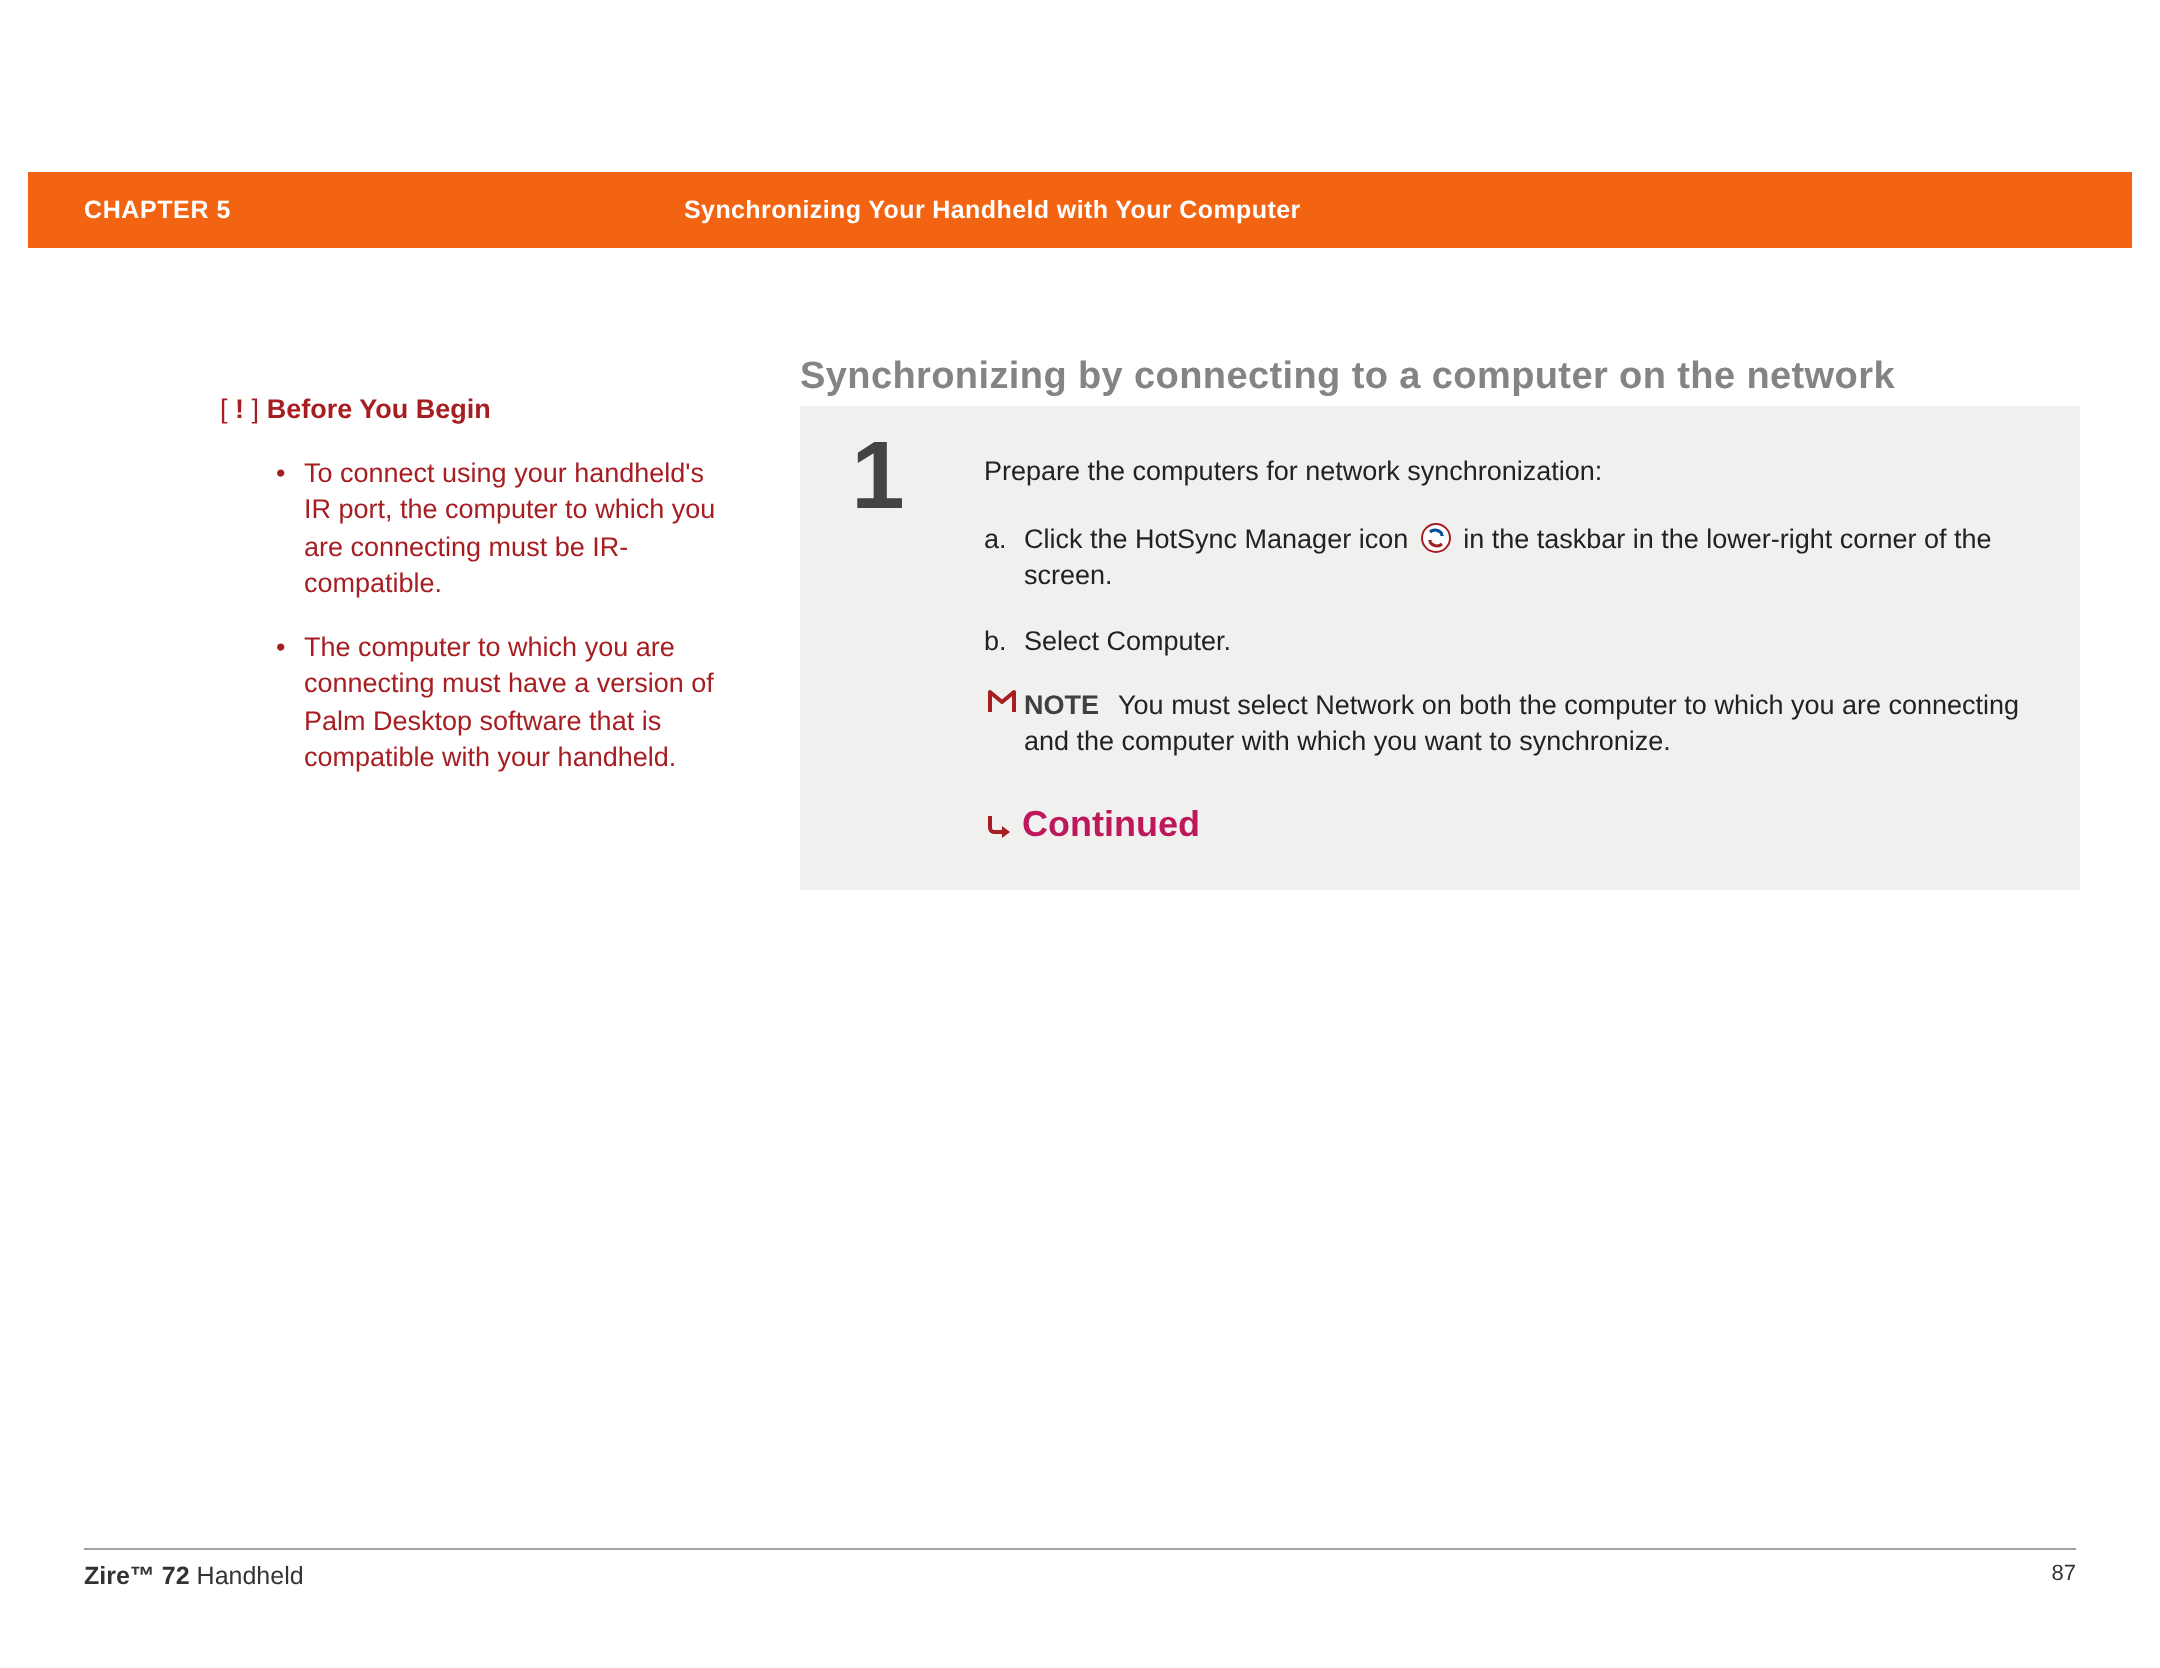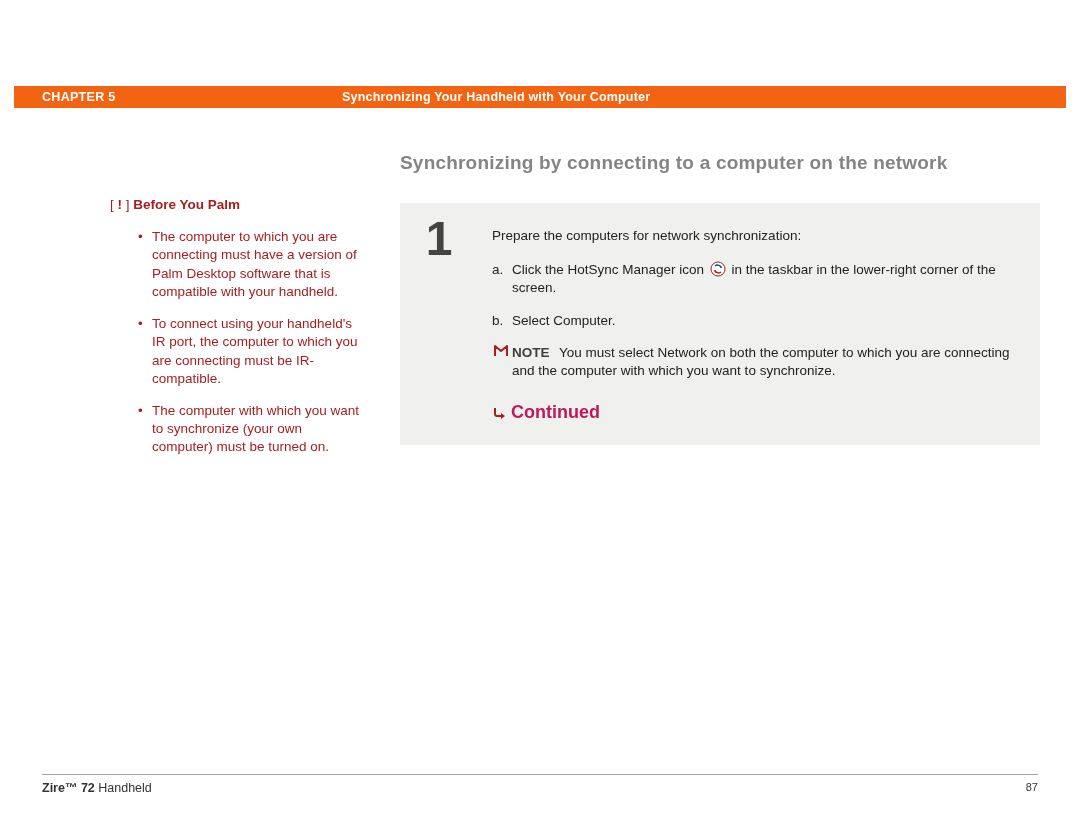--- a/index.html
+++ b/index.html
@@ -12,21 +12,21 @@
     width: 1080px;
     height: 834px;
     position: relative;
     box-sizing: border-box;
   }
   .header-bar {
     position: absolute;
     top: 86px;
     left: 14px;
     right: 14px;
-    height: 22px;
+    height: 38px;
     background: #f26412;
     color: #fff;
     display: flex;
     align-items: center;
     font-size: 12.5px;
     font-weight: bold;
   }
   .header-left {
     padding-left: 28px;
     width: 300px;
@@ -73,21 +73,21 @@
     margin-bottom: 14px;
   }
   .bullet-item::before {
     content: "•";
     position: absolute;
     left: 0;
     top: 0;
   }
   .main-title {
     position: absolute;
-    top: 152px;
+    top: 178px;
     left: 400px;
     color: #848484;
     font-size: 19px;
     font-weight: bold;
     letter-spacing: 0.2px;
   }
   .step-box {
     position: absolute;
     top: 203px;
     left: 400px;
@@ -193,26 +193,25 @@
 <div class="header-bar">
   <div class="header-left">CHAPTER 5</div>
   <div class="header-right">Synchronizing Your Handheld with Your Computer</div>
 </div>
 
 <div class="sidebar">
   <div class="sidebar-title">
     <span class="brackets">[</span>
     <span class="bang">!</span>
     <span class="brackets">]</span>
-    <span>Before You Palm</span>
+    <span>Before You Begin</span>
   </div>
   <div class="bullets">
+    <div class="bullet-item">To connect using your handheld's IR port, the computer to which you are connecting must be IR-compatible.</div>
     <div class="bullet-item">The computer to which you are connecting must have a version of Palm Desktop software that is compatible with your handheld.</div>
-    <div class="bullet-item">To connect using your handheld's IR port, the computer to which you are connecting must be IR-compatible.</div>
-    <div class="bullet-item">The computer with which you want to synchronize (your own computer) must be turned on.</div>
   </div>
 </div>
 
 <div class="main-title">Synchronizing by connecting to a computer on the network</div>
 
 <div class="step-box">
   <div class="step-number">1</div>
   <div class="step-body">
     <div class="step-intro">Prepare the computers for network synchronization:</div>
 

